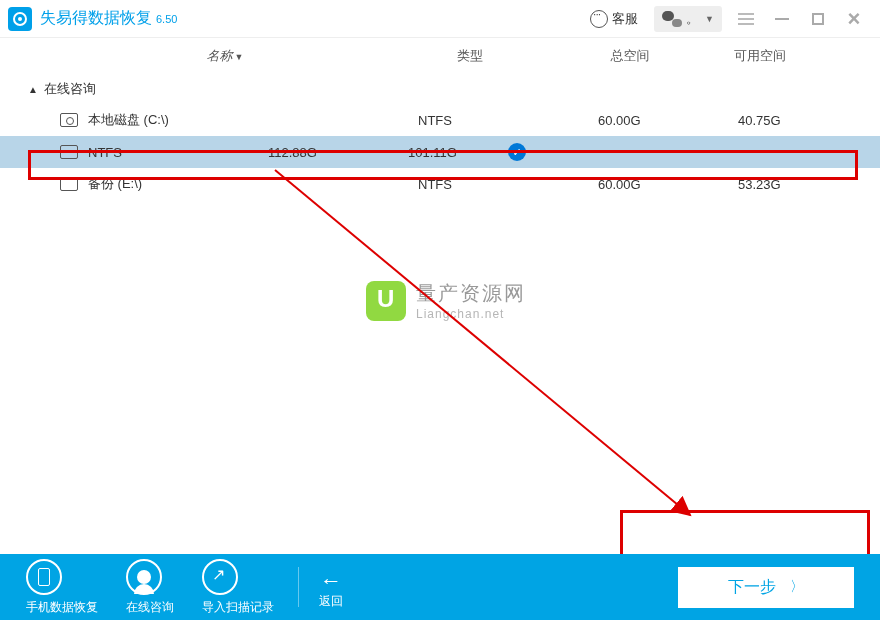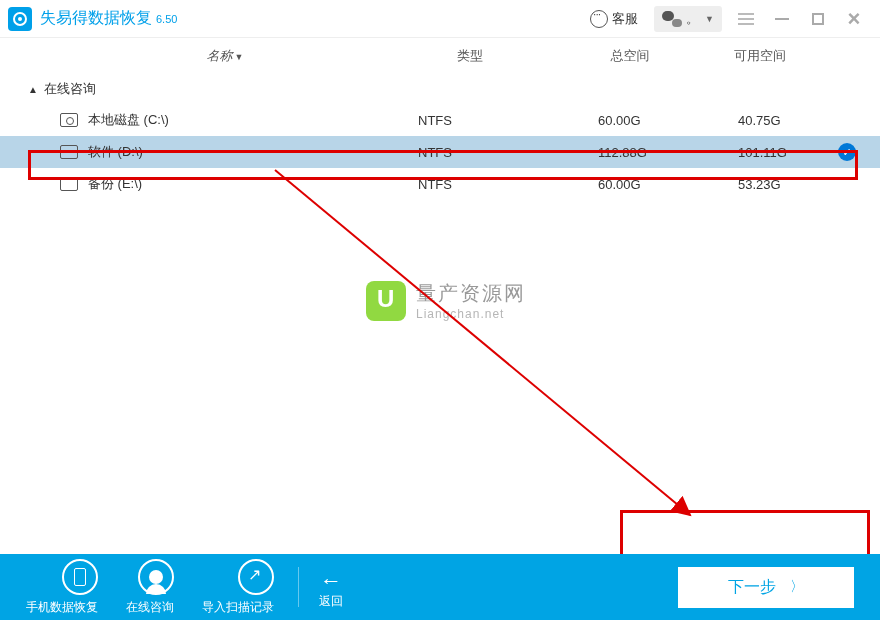--- a/index.html
+++ b/index.html
@@ -54,21 +54,21 @@
     .watermark { position: absolute; top: 280px; left: 50%; transform: translateX(-50%); display: flex; align-items: center; opacity: 0.85; padding-left: 12px; }
     .wm-logo { width: 40px; height: 40px; background: #7ed321; border-radius: 8px; margin-right: 10px; position: relative; }
     .wm-logo::after { content: 'U'; position: absolute; color: #fff; font-size: 24px; font-weight: bold; top: 4px; left: 11px; }
     .wm-text { display: flex; flex-direction: column; }
     .wm-title { font-size: 20px; color: #888; letter-spacing: 2px; }
     .wm-sub { font-size: 12px; color: #aaa; letter-spacing: 1px; }
     
     .arrow-svg { position: absolute; top: 165px; left: 270px; pointer-events: none; }
     
     .footer { position: absolute; bottom: 0; left: 0; right: 0; height: 66px; background: #00a4e4; display: flex; align-items: center; padding: 0 12px; }
-    .footer-item { display: flex; flex-direction: column; align-items: flex-end; color: #fff; font-size: 12px; margin: 0 14px; cursor: pointer; }
+    .footer-item { display: flex; flex-direction: column; align-items: flex-start; color: #fff; font-size: 12px; margin: 0 14px; cursor: pointer; }
     .footer-icon { width: 36px; height: 36px; border: 2px solid #fff; border-radius: 50%; display: flex; align-items: center; justify-content: center; margin-bottom: 4px; }
     .fi-phone { width: 12px; height: 18px; border: 1.5px solid #fff; border-radius: 2px; }
     .fi-user { width: 14px; height: 14px; background: #fff; border-radius: 50%; position: relative; }
     .fi-user::after { content: ''; position: absolute; width: 20px; height: 10px; background: #fff; border-radius: 10px 10px 0 0; bottom: -10px; left: -3px; }
     .fi-import { position: relative; width: 16px; height: 16px; }
     .fi-import::before { content: '↗'; color: #fff; font-size: 16px; position: absolute; top: -4px; }
     .footer-divider { width: 1px; height: 40px; background: rgba(255,255,255,0.4); margin: 0 10px; }
     .back-item { display: flex; flex-direction: column; align-items: center; color: #fff; font-size: 12px; margin-left: 10px; cursor: pointer; }
     .back-arrow { font-size: 22px; margin-bottom: 2px; }
     .next-btn { margin-left: auto; background: #fff; color: #00a4e4; padding: 10px 50px; font-size: 16px; border: none; cursor: pointer; display: flex; align-items: center; margin-right: 14px; }
@@ -128,21 +128,20 @@
 
 <div class="drive-row">
   <span class="drive-icon disk"></span>
   <span class="drive-name">本地磁盘 (C:\)</span>
   <span class="drive-type">NTFS</span>
   <span class="drive-total">60.00G</span>
   <span class="drive-avail">40.75G</span>
 </div>
 <div class="drive-row selected">
   <span class="drive-icon"></span>
-  <span class="drive-name">软件 (D:\)</span>
   <span class="drive-type">NTFS</span>
   <span class="drive-total">112.88G</span>
   <span class="drive-avail">101.11G</span>
   <span class="check-badge">✓</span>
 </div>
 <div class="drive-row">
   <span class="drive-icon"></span>
   <span class="drive-name">备份 (E:\)</span>
   <span class="drive-type">NTFS</span>
   <span class="drive-total">60.00G</span>

